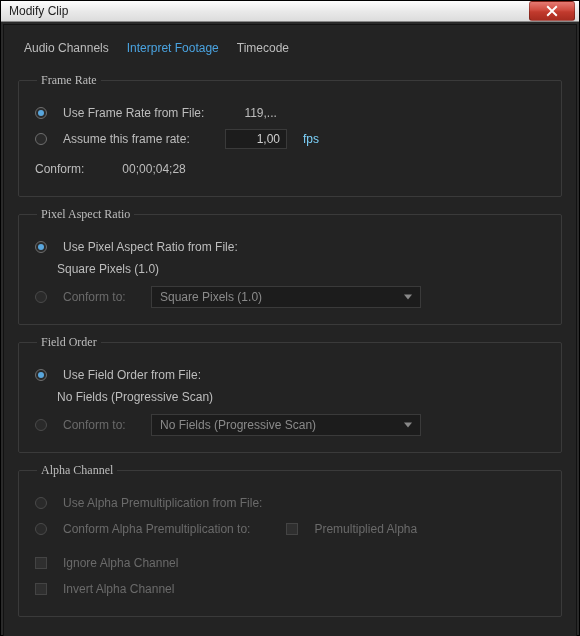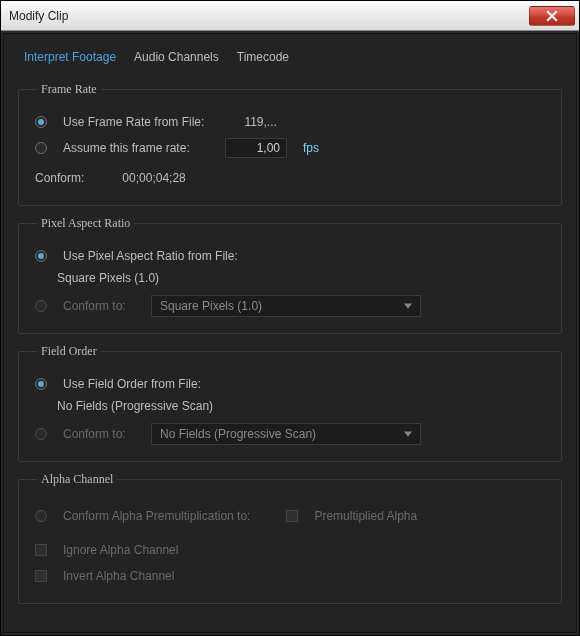--- a/index.html
+++ b/index.html
@@ -38,22 +38,22 @@
     <span class="titlebar-text">Modify Clip</span>
     <div class="titlebar-btn titlebar-close">
       <svg viewBox="0 0 10 10">
           <path d="M1 1 L9 9 M9 1 L1 9" stroke="#fff" stroke-width="1.6" fill="none"></path>
         </svg>
     </div>
   </div>
 
   <div class="body">
     <div class="tabs">
+      <span class="tab">Audio Channels</span>
       <span class="tab active">Interpret Footage</span>
-      <span class="tab">Audio Channels</span>
       <span class="tab">Timecode</span>
     </div>
 
     <fieldset class="group">
       <legend>Frame Rate</legend>
       <div class="row">
         <span class="radio selected"></span>
         <span>Use Frame Rate from File:</span>
         <span style="width:8px"></span>
         <span>119,...</span>
@@ -109,20 +109,24 @@
         <span class="disabled-text" style="width:72px;display:inline-block">Conform to:</span>
         <span class="select">
           <span>No Fields (Progressive Scan)</span>
           <span class="caret"></span>
         </span>
       </div>
     </fieldset>
 
     <fieldset class="group">
       <legend>Alpha Channel</legend>
+      <div class="row">
+        <span class="radio disabled"></span>
+        <span class="disabled-text">Use Alpha Premultiplication from File:</span>
+      </div>
       <div class="spacer-v4"></div>
       <div class="row">
         <span class="radio disabled"></span>
         <span class="disabled-text">Conform Alpha Premultiplication to:</span>
         <span style="width:4px"></span>
         <span class="checkbox" style="border-color:#444"></span>
         <span class="disabled-text">Premultiplied Alpha</span>
       </div>
       <div class="spacer-v6"></div>
       <div class="spacer-v6"></div>

